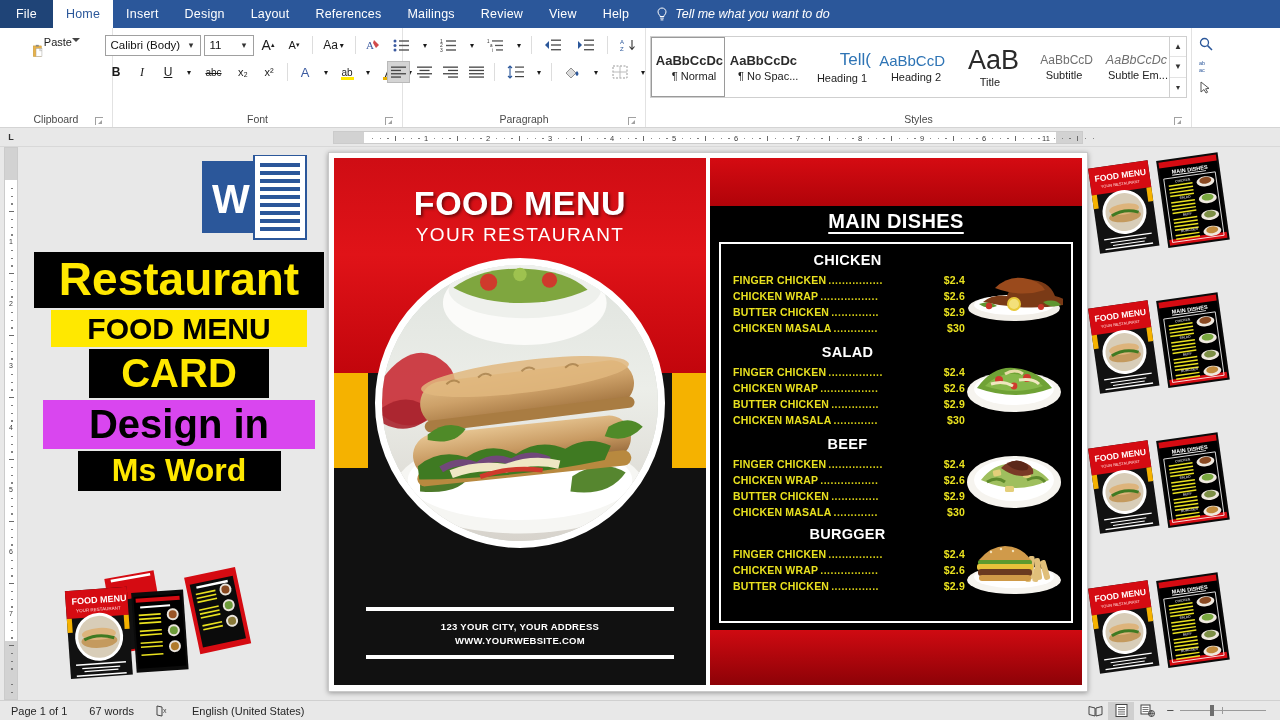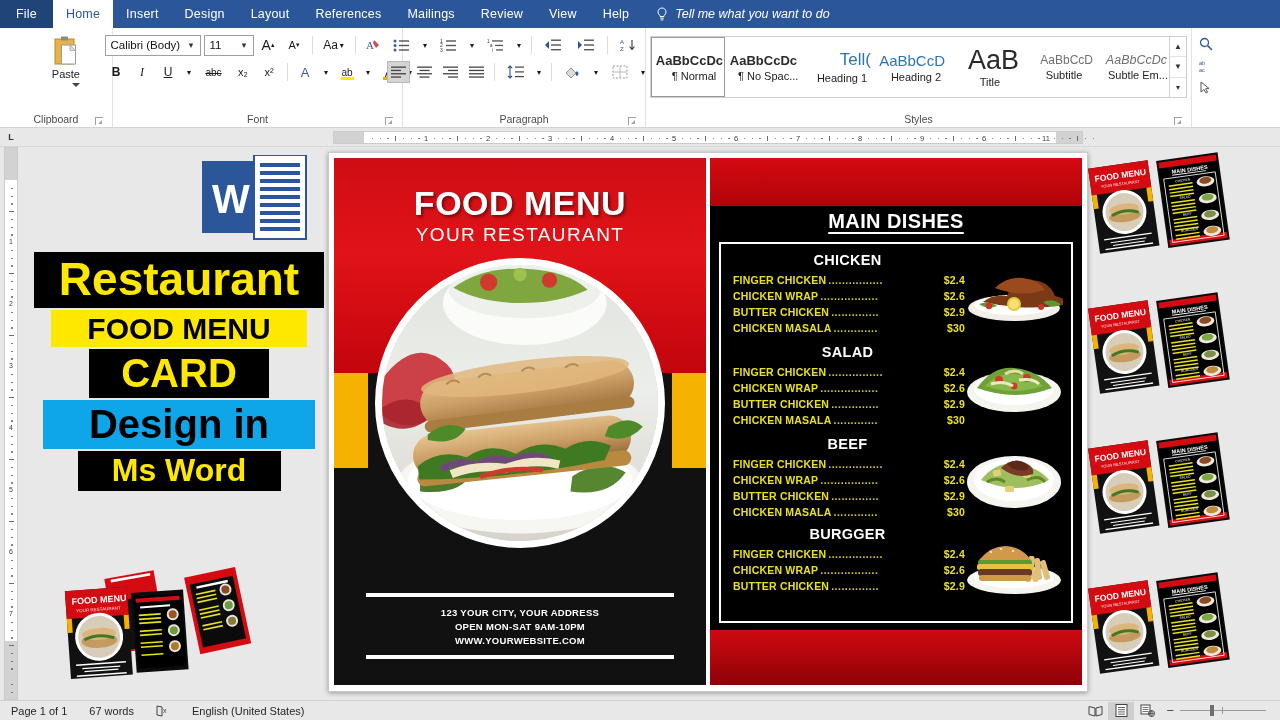--- a/index.html
+++ b/index.html
@@ -33,21 +33,21 @@
   .group + .group { border-left:1px solid #e2e2e2; }
   .group-body { flex:1; display:flex; align-items:flex-start; padding-top:3px; }
   .group-label {
     font-size:10.5px; color:#4a4a4a; height:16px; line-height:16px;
     width:100%; text-align:center; position:relative;
   }
   .dlg { position:absolute; right:4px; bottom:1px; width:9px; height:9px; opacity:.55; }
 
   
   .g-clipboard { width:112px; }
-  .paste-col { display:flex; flex-direction:column; align-items:flex-end; width:48px; padding-top:2px;}
+  .paste-col { display:flex; align-items:flex-start; width:48px; padding-top:2px;}
   .paste-ico { width:28px; height:32px; position:relative; }
   .paste-lbl { font-size:11px; color:#222; margin-top:1px; }
   .caret-dn { width:0;height:0;border-left:4px solid transparent;border-right:4px solid transparent;border-top:4px solid #444; margin-top:3px;}
   .clip-right { display:flex; flex-direction:column; justify-content:flex-start; padding-top:3px; gap:3px; }
   .mini-cmd { display:flex; align-items:center; gap:5px; font-size:11.5px; color:#b5b5b5; height:18px; }
   .mini-cmd.enabled { color:#222; }
   .mini-ico { width:15px; height:15px; display:inline-block; flex:0 0 15px; }
 
   
   .g-font { width:290px; }
@@ -821,21 +821,20 @@
 
           <path d="M48 178 q20-16 40-6 q-12 18 -40 12z" fill="#4f8a28"></path>
           <path d="M238 170 q22-14 36 0 q-16 18 -40 10z" fill="#4f8a28"></path>
         </svg>
       </div>
 
       <div class="ff-foot">
         <div class="ff-rule"></div>
         <div class="ff-foot-lines">
           <div>123 YOUR CITY, YOUR ADDRESS</div>
-          <div>OPEN MON-SAT 9AM-10PM</div>
           <div>WWW.YOURWEBSITE.COM</div>
         </div>
         <div class="ff-rule"></div>
       </div>
     </div>
 
     <div class="flyer-back">
       <div class="fb-red-top"></div>
       <div class="fb-red-bot"></div>
       <div class="fb-head"><u>MAIN DISHES</u></div>
@@ -1019,21 +1018,21 @@
           <rect x="60" y="64" width="40" height="4"></rect>
         <rect x="60" y="72" width="40" height="4"></rect>
       </g>
     </svg>
   </div>
 
   <div id="overlay-lines" style="position:absolute;left:34px;top:105px;width:290px;">
       <div style="background: rgb(0, 0, 0); color: rgb(255, 232, 0); font-size: 46px; font-weight: bold; text-align: center; line-height: 1.12; padding: 2px 8px; margin: 0px auto 2px; width: 100%; white-space: nowrap; overflow: hidden;">Restaurant</div>
       <div style="background: rgb(255, 232, 0); color: rgb(0, 0, 0); font-size: 30px; font-weight: bold; text-align: center; line-height: 1.12; padding: 2px 8px; margin: 0px auto 2px; width: 88%; white-space: nowrap; overflow: hidden;">FOOD MENU</div>
       <div style="background: rgb(0, 0, 0); color: rgb(255, 232, 0); font-size: 40px; font-weight: bold; text-align: center; line-height: 1.12; padding: 2px 8px; margin: 0px auto 2px; width: 62%; white-space: nowrap; overflow: hidden;">CARD</div>
-      <div style="background: #0ea5e9; color: rgb(0, 0, 0); font-size: 40px; font-weight: bold; text-align: center; line-height: 1.12; padding: 2px 8px; margin: 0px auto 2px; width: 94%; white-space: nowrap; overflow: hidden;">Design in</div>
+      <div style="background: #d946ef; color: rgb(0, 0, 0); font-size: 40px; font-weight: bold; text-align: center; line-height: 1.12; padding: 2px 8px; margin: 0px auto 2px; width: 94%; white-space: nowrap; overflow: hidden;">Design in</div>
       <div style="background: rgb(0, 0, 0); color: rgb(255, 232, 0); font-size: 32px; font-weight: bold; text-align: center; line-height: 1.12; padding: 2px 8px; margin: 0px auto 2px; width: 70%; white-space: nowrap; overflow: hidden;">Ms Word</div>
     </div>
 
   <div style="position:absolute;left:52px;top:408px;width:230px;height:130px;">
     <svg viewBox="0 0 230 130" width="230" height="130">
       <g transform="rotate(-12 140 60)">
         <rect x="140" y="22" width="52" height="78" fill="#d50b12"></rect>
         <rect x="144" y="30" width="44" height="64" fill="#0b0b0b"></rect>
         <g fill="#e9e11f">
           <rect x="148" y="40" width="20" height="1.6"></rect>

